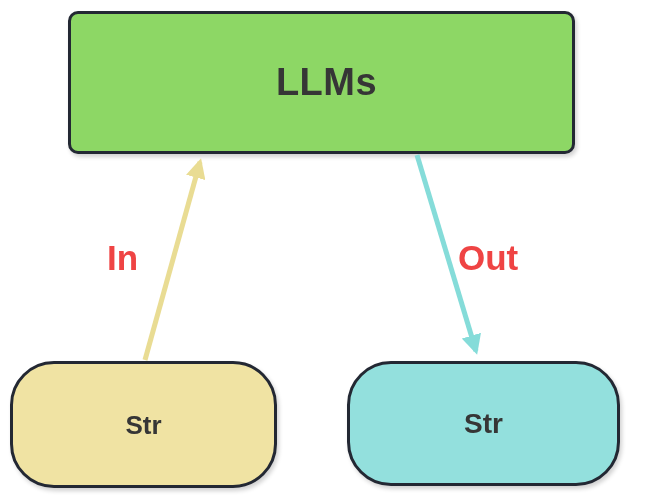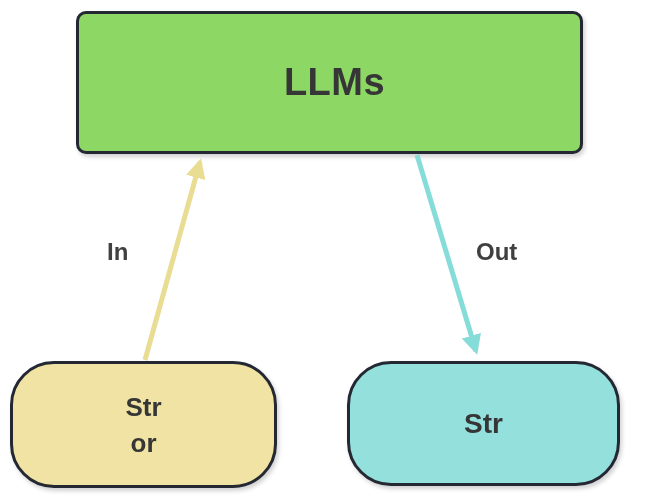--- a/index.html
+++ b/index.html
@@ -22,21 +22,21 @@
     border: 3px solid #232833;
     display: flex;
     align-items: center;
     justify-content: center;
     text-align: center;
     font-weight: bold;
     color: #363636;
     box-shadow: 2px 3px 4px rgba(0,0,0,0.18);
   }
   .node-llm {
-    left: 76px;
+    left: 68px;
     top: 11px;
     width: 507px;
     height: 143px;
     border-radius: 10px;
     font-size: 38px;
     letter-spacing: 0.5px;
     padding-left: 10px;
   }
   .node-input {
     left: 10px;
@@ -51,29 +51,29 @@
     left: 347px;
     top: 361px;
     width: 273px;
     height: 125px;
     border-radius: 44px;
     font-size: 28px;
   }
   .edge-label {
     position: absolute;
     font-weight: bold;
-    font-size: 24px;
-    color: #404040;
+    font-size: 35px;
+    color: #ef4444;
   }
   .edge-label-in {
     left: 107px;
     top: 238px;
   }
   .edge-label-out {
-    left: 476px;
+    left: 458px;
     top: 238px;
   }
   .arrows-layer {
     position: absolute;
     left: 0;
     top: 0;
     width: 649px;
     height: 501px;
     pointer-events: none;
   }
@@ -102,21 +102,20 @@
     <line x1="145" y1="360" x2="200" y2="162" stroke-width="5" marker-end="url(#arrowhead-in)" stroke="#e9dc93"></line>
     <line x1="417" y1="155" x2="476" y2="351" stroke-width="5" marker-end="url(#arrowhead-out)" stroke="#85dcd9"></line>
   </svg>
 
   <div class="edge-label edge-label-in">In</div>
   <div class="edge-label edge-label-out">Out</div>
 
   <div class="node node-input" style="background-color: rgb(240, 227, 163);">
     <div class="input-lines">
       <span>Str</span>
-      <span>or</span>
     </div>
   </div>
 
   <div class="node node-output" style="background-color: rgb(147, 224, 221);">
     <span>Str</span>
   </div>
 
 </div>
 
 </body></html>

